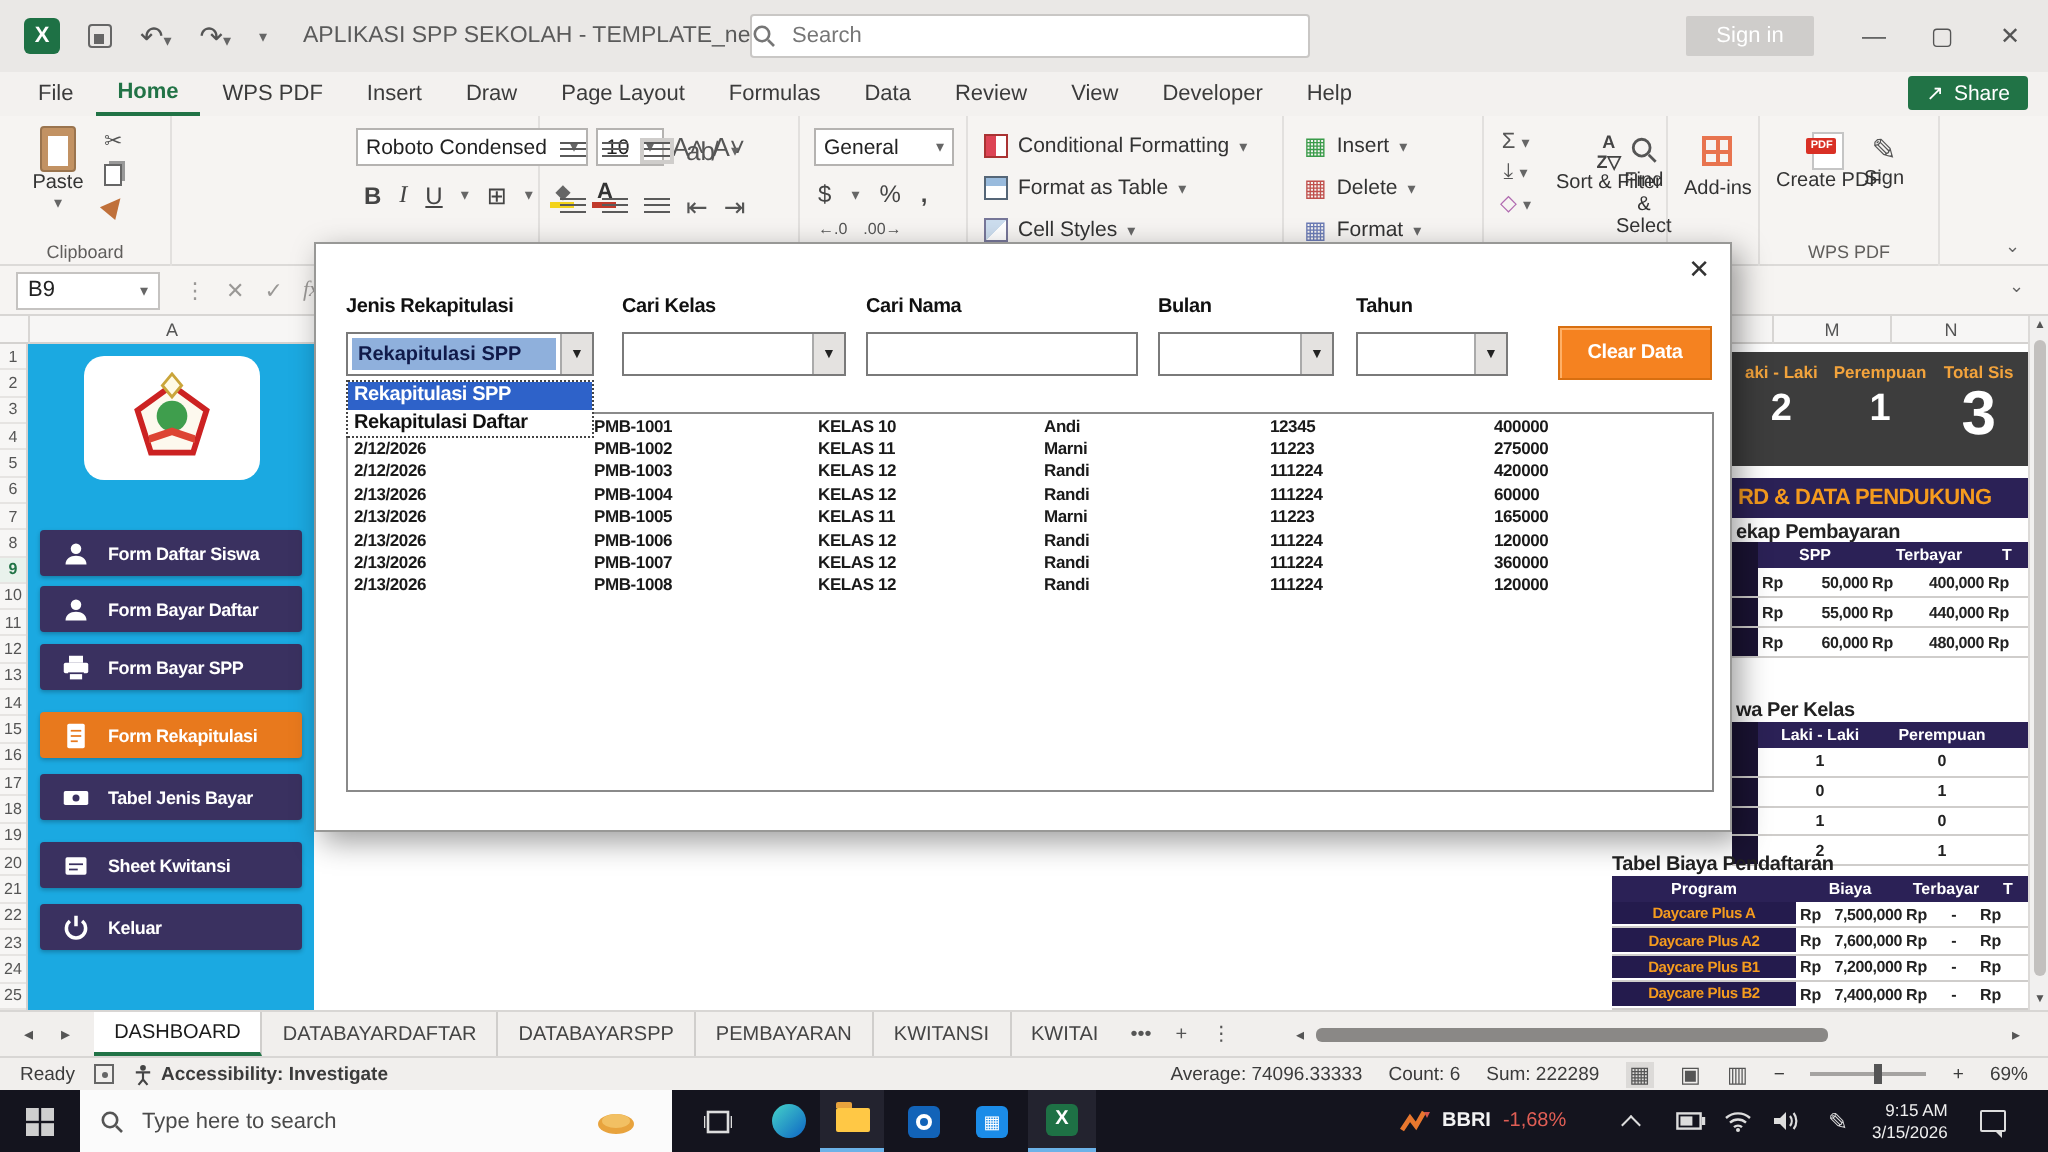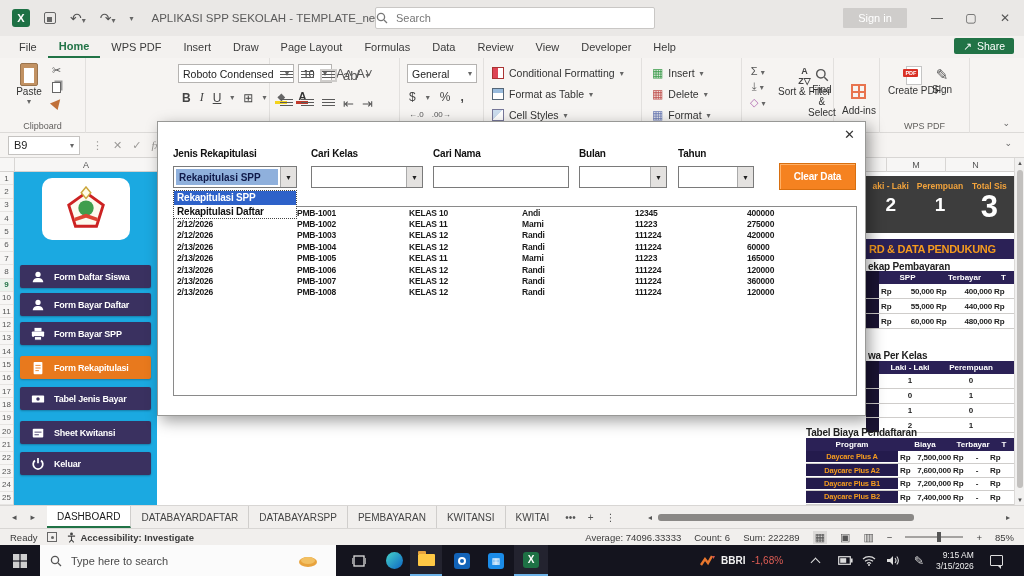--- a/index.html
+++ b/index.html
@@ -304,21 +304,21 @@
     </div>
     <div style="position:absolute;left:66px;top:10px;text-align:center">
       <svg width="14" height="14" viewBox="0 0 12 12">
           <circle cx="5" cy="5" r="3.6" fill="none" stroke="#555" stroke-width="1.2"></circle>
           <line x1="8" y1="8" x2="11" y2="11" stroke="#555" stroke-width="1.2"></line>
         </svg>
       <div class="twol">Find &amp; Select</div>
     </div>
   </div>
   <div class="g" style="left:834px;width:46px">
-    <div style="position:absolute;left:8px;top:26px;text-align:center">
+    <div style="position:absolute;left:8px;top:10px;text-align:center">
       <div class="addic" style="margin:0 auto"></div>
       <div class="twol" style="margin-top:6px">Add-ins</div>
     </div>
   </div>
   <div class="g" style="left:880px;width:90px">
     <div style="position:absolute;left:8px;top:8px;text-align:center">
       <div class="pdfic" style="margin:0 auto">
           <span>PDF</span>
         </div>
       <div class="twol">Create PDF</div>
@@ -735,21 +735,21 @@
     <span>Count: 6</span>
     <span>Sum: 222289</span>
     <span class="vwic" style="background:#dcdad8;padding:0 2px">▦</span>
     <span class="vwic">▣</span>
     <span class="vwic">▥</span>
     <span>−</span>
     <span class="zoomtr">
         <span class="zoomth"></span>
       </span>
     <span>+</span>
-    <span>85%</span>
+    <span>69%</span>
   </div>
 </div>
 
 <div class="tkb">
   <div class="ti" style="left:0;width:40px">
     <svg width="14" height="14" viewBox="0 0 14 14">
         <rect x="0" y="0" width="6.4" height="6.4" fill="#cfcfcf"></rect>
         <rect x="7.6" y="0" width="6.4" height="6.4" fill="#cfcfcf"></rect>
         <rect x="0" y="7.6" width="6.4" height="6.4" fill="#cfcfcf"></rect>
         <rect x="7.6" y="7.6" width="6.4" height="6.4" fill="#cfcfcf"></rect>

